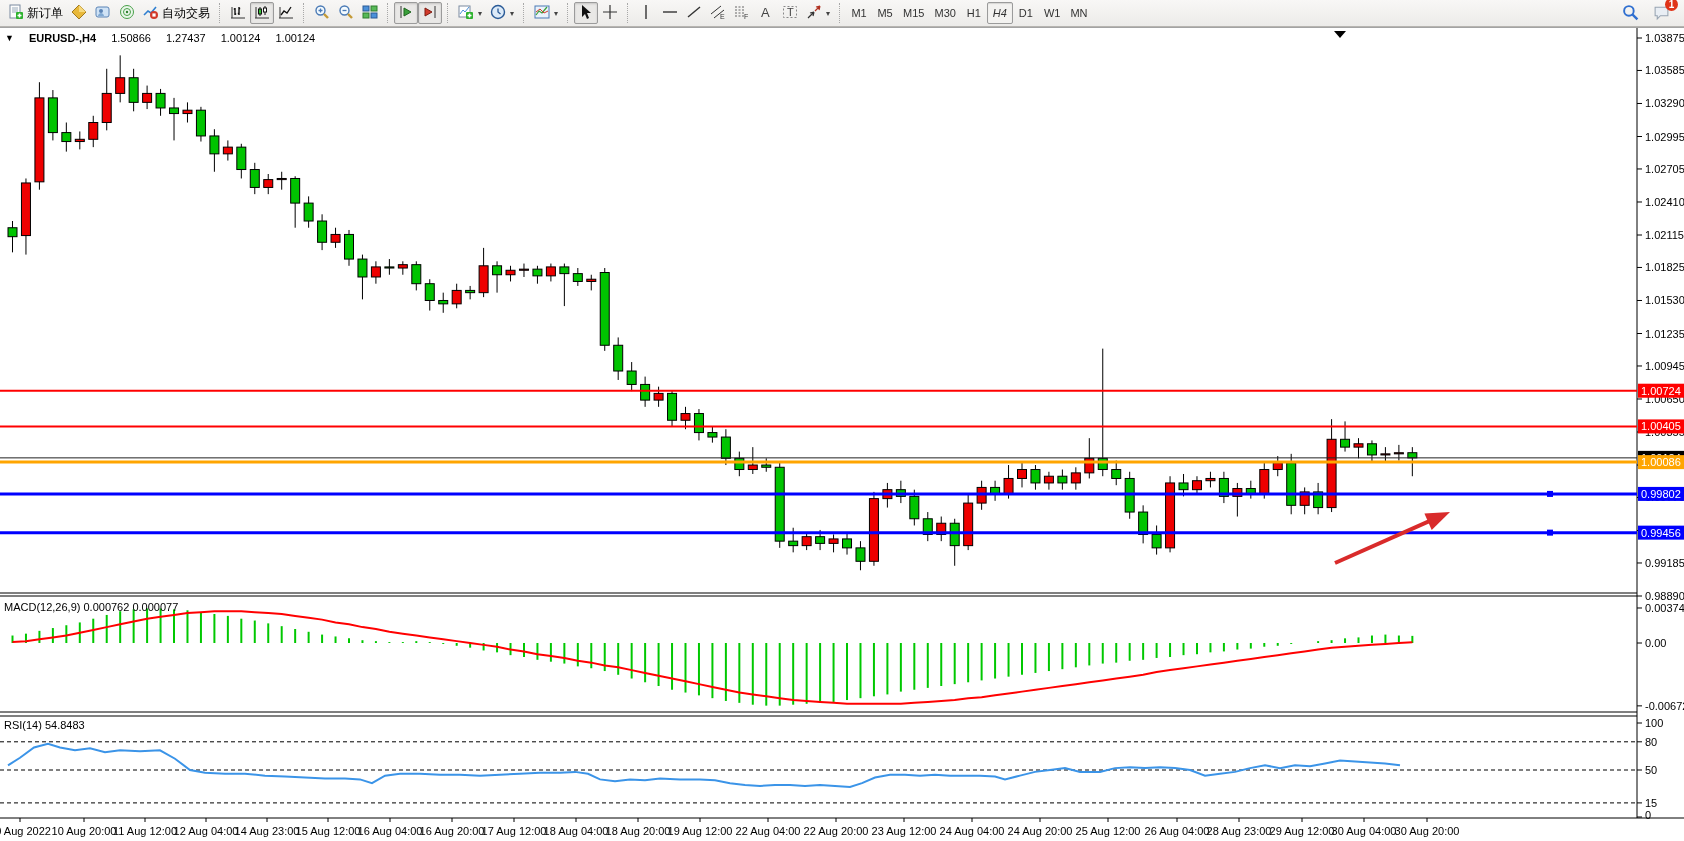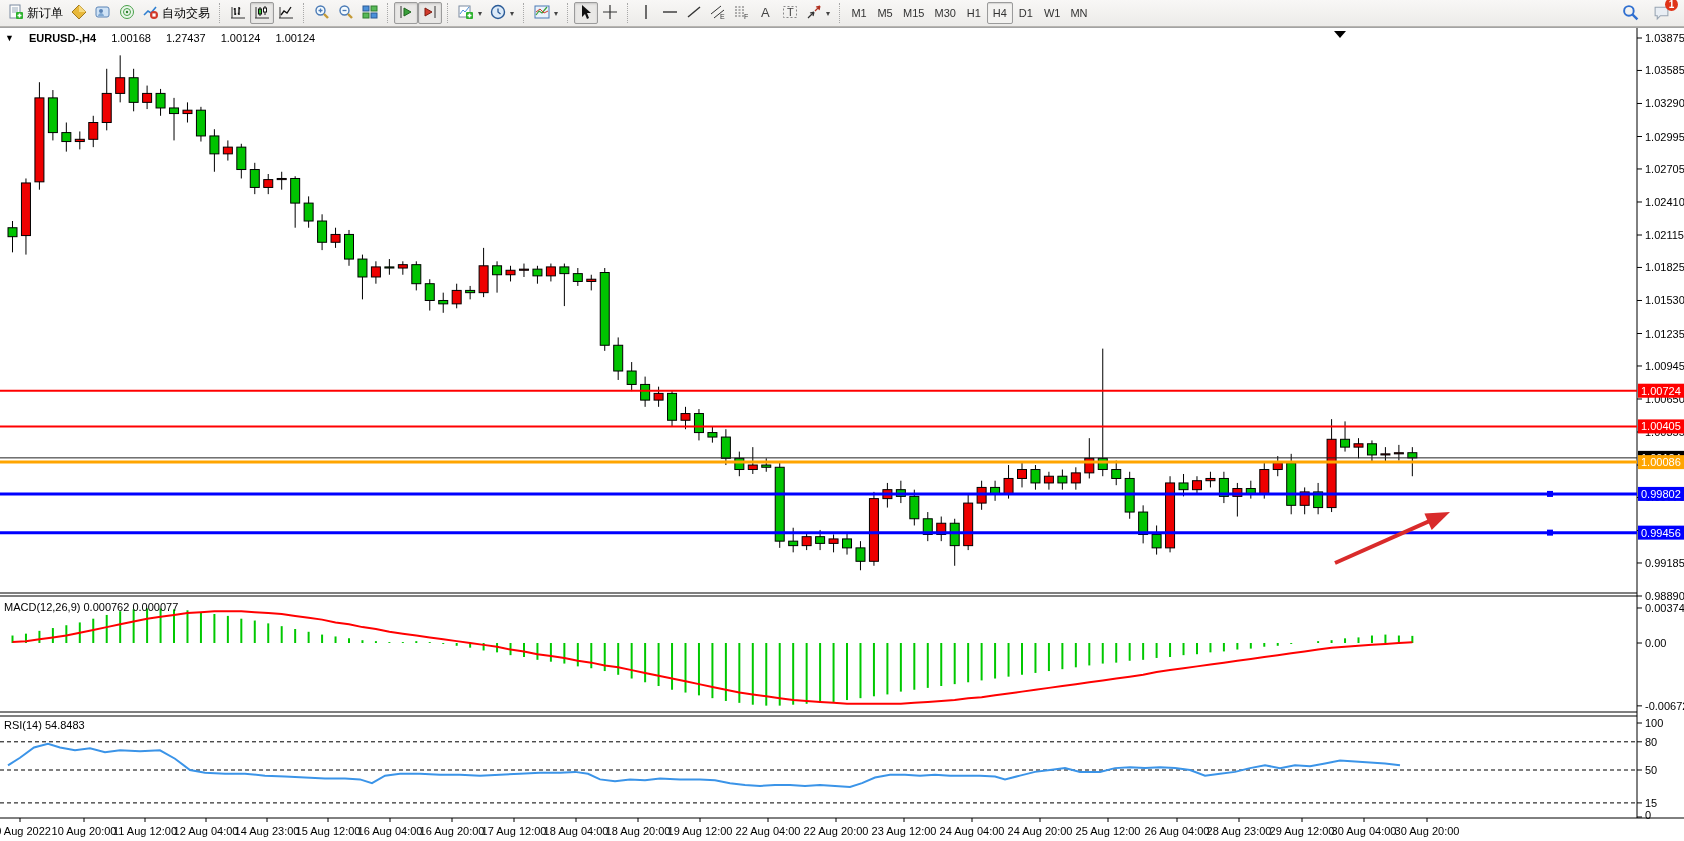--- a/index.html
+++ b/index.html
@@ -10,21 +10,21 @@
            background:linear-gradient(#f8f7f6,#ecebe9);border-bottom:1px solid #b6b4b0;
            display:flex;align-items:center;padding:0 4px;box-sizing:border-box;}
   .tbtn{height:22px;min-width:24px;display:flex;align-items:center;justify-content:center;
         gap:3px;padding:0 3px;border:1px solid transparent;border-radius:2px;box-sizing:border-box;}
   .tbtn.pressed{border:1px solid #9b9b9b;background:#e9e8e6;box-shadow:inset 0 1px 2px rgba(0,0,0,.15);}
   .tlabel{font-size:12px;white-space:nowrap;}
   .grip{width:1px;height:20px;border-left:1px dotted #a8a8a8;margin:0 5px;}
   .drop{font-size:8px;color:#444;margin-left:1px;}
   .tfbtn{height:22px;min-width:26px;display:flex;align-items:center;justify-content:center;
          padding:0 4px;border:1px solid transparent;border-radius:2px;font-size:11px;color:#333;box-sizing:border-box;}
-  .tfbtn.pressed{border:1px solid #9b9b9b;background:#f3f2f0;box-shadow:inset 0 1px 1px rgba(0,0,0,.12);}
+  .tfbtn.pressed{border:1px solid #9b9b9b;background:#f3f2f0;box-shadow:inset 0 1px 1px rgba(0,0,0,.12);font-style:italic;}
   #tb-right{margin-left:auto;display:flex;align-items:center;gap:6px;padding-right:6px;}
   .badge{position:absolute;right:-5px;top:-5px;background:#e03418;color:#fff;border-radius:8px;
          min-width:13px;height:13px;line-height:13px;text-align:center;font-size:10px;font-weight:bold;}
   
   #chartwrap{position:absolute;left:0;top:28px;width:1684px;height:813px;background:#fff;}
   #cv{position:absolute;left:0;top:0;}
   #chart-header{position:absolute;left:5px;top:4px;display:flex;gap:6px;align-items:center;font-size:11px;}
   #chart-header .hv{font-weight:normal;padding-left:9px;}
   .collapse-arrow{font-size:9px;}
   svg text{font-family:"Liberation Sans","DejaVu Sans",sans-serif;}
@@ -709,19 +709,19 @@
         <line x1="1364" y1="790" x2="1364" y2="794" stroke="#000"></line>
         <text x="1364" y="807" font-size="11" fill="#000" text-anchor="middle">30 Aug 04:00</text>
         <line x1="1427" y1="790" x2="1427" y2="794" stroke="#000"></line>
         <text x="1427" y="807" font-size="11" fill="#000" text-anchor="middle">30 Aug 20:00</text>
         <line x1="1335" y1="535" x2="1437.2020533524897" y2="489.6756111219393" stroke="#d92b2b" stroke-width="4"></line>
         <polygon points="1450,484 1424.4120557401643,485.50236764992513 1431.7092700398007,501.9568704824383" fill="#d92b2b"></polygon>
       </svg>
     <div id="chart-header">
       <span class="collapse-arrow">▼</span>
       <span class="hv" style="font-weight:bold;">EURUSD-,H4</span>
-      <span class="hv">1.00168</span>
+      <span class="hv">1.50866</span>
       <span class="hv">1.27437</span>
       <span class="hv">1.00124</span>
       <span class="hv">1.00124</span>
     </div>
   </div>
 </div>
 
 </body></html>

